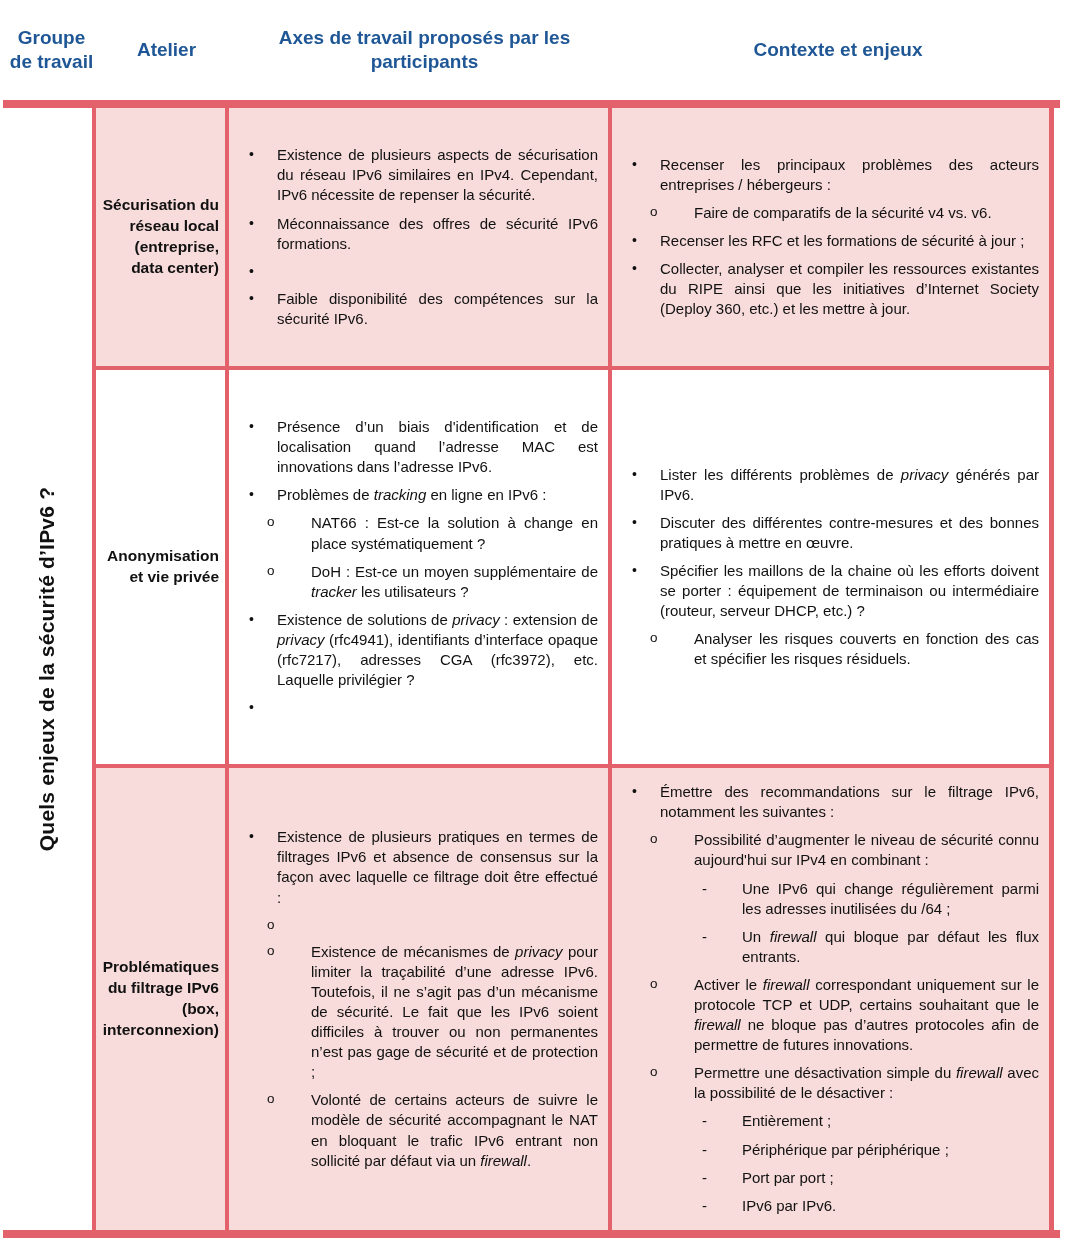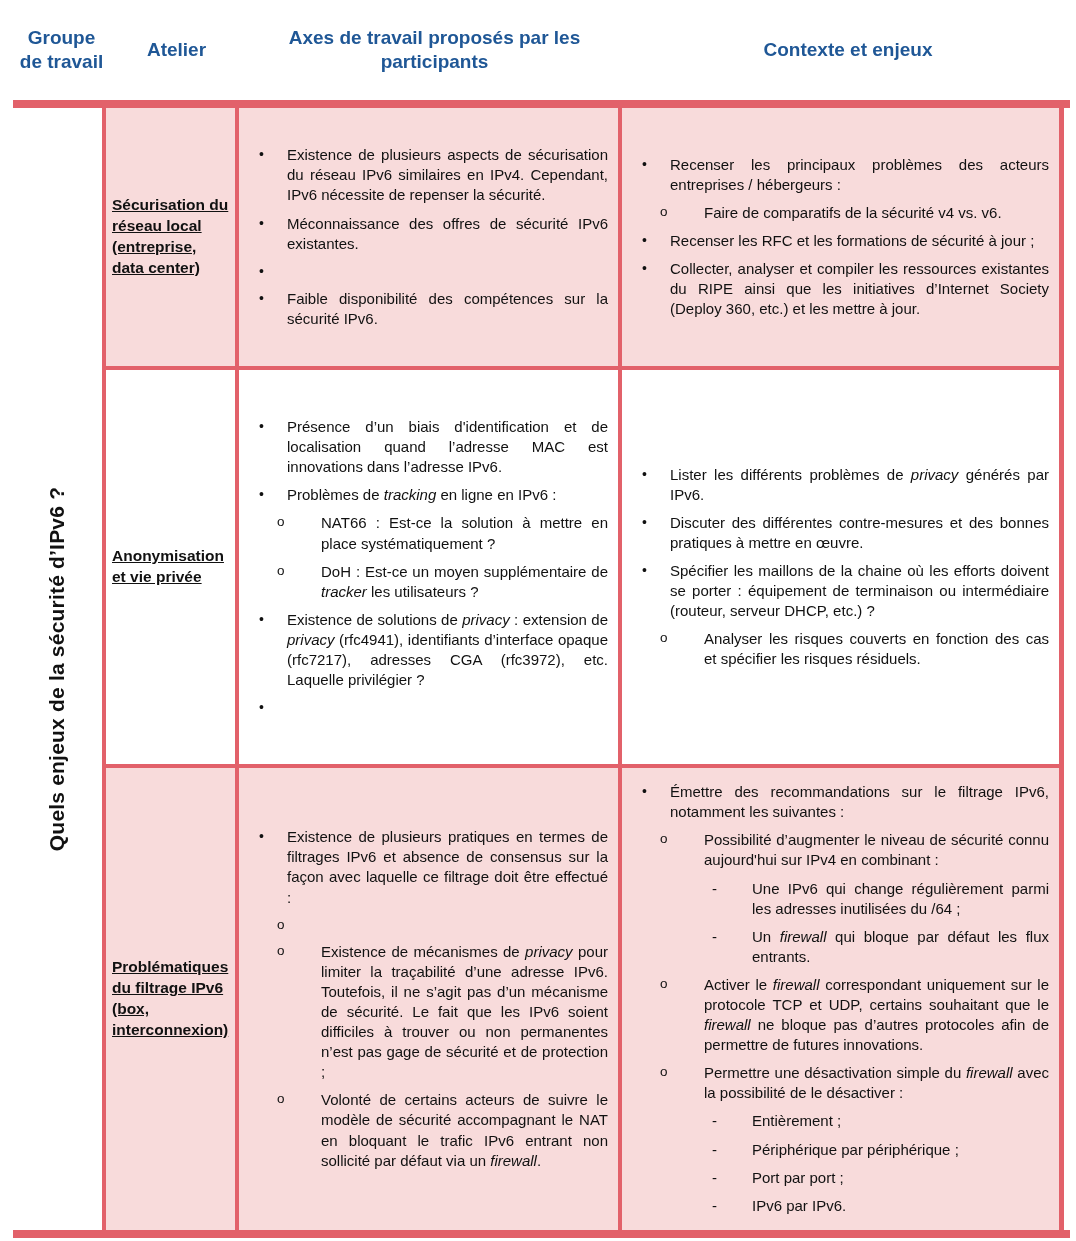--- a/index.html
+++ b/index.html
@@ -3,21 +3,21 @@
 <meta charset="utf-8">
 <style>
   html,body{margin:0;padding:0;background:#ffffff;}
   body{
     width:1076px;height:1241px;
     font-family:"Liberation Sans","DejaVu Sans",sans-serif;
     color:#111111;
     -webkit-font-smoothing:antialiased;
   }
   .page{position:relative;width:1076px;height:1241px;overflow:hidden;}
-  .tbl{position:absolute;left:13px;top:0;width:1057px;}
+  .tbl{position:absolute;left:3px;top:0;width:1057px;}
 
   
   .header-row{
     display:grid;
     grid-template-columns:97px 133px 383px 444px;
     height:100px;align-items:center;
   }
   .hcell{
     text-align:center;font-weight:bold;font-size:19px;line-height:1.25;
     color:#1F5796;padding:0 4px;box-sizing:border-box;
@@ -43,23 +43,22 @@
     gap:4px;
     border-right:5px solid #E2616A;
     flex:0 0 auto;
   }
   .cell{box-sizing:border-box;overflow:hidden;}
   .shaded{background:#F8DBDB;}
   .plain{background:#ffffff;}
 
   .atelier{
     display:flex;align-items:center;justify-content:center;
-    text-align:left;font-weight:bold;font-size:15.5px;line-height:1.35;
+    text-align:right;font-weight:bold;font-size:15.5px;line-height:1.35;
     padding:14px 6px;
-    text-decoration:underline;
   }
   .listcell{
     display:flex;flex-direction:column;justify-content:center;
     padding:8px 10px;font-size:15px;line-height:1.34;
   }
 
   
   .li{display:flex;margin:4px 0;}
   .li .txt{flex:1 1 auto;text-align:justify;}
   .li .marker{flex:0 0 auto;}
@@ -94,21 +93,21 @@
       <div class="grid">
 
         <div class="cell shaded atelier">Sécurisation du réseau local (entreprise, data center)</div>
         <div class="cell shaded listcell">
             <div class="li lvl1">
               <span class="marker">•</span>
               <div class="txt">Existence de plusieurs aspects de sécurisation du réseau IPv6 similaires en IPv4. Cependant, IPv6 nécessite de repenser la sécurité.</div>
             </div>
             <div class="li lvl1">
               <span class="marker">•</span>
-              <div class="txt">Méconnaissance des offres de sécurité IPv6 existantes.</div>
+              <div class="txt">Méconnaissance des offres de sécurité IPv6 formations.</div>
             </div>
             <div class="li lvl1">
               <span class="marker">•</span>
             </div>
             <div class="li lvl1">
               <span class="marker">•</span>
               <div class="txt">Faible disponibilité des compétences sur la sécurité IPv6.</div>
             </div>
           </div>
         <div class="cell shaded listcell">
@@ -135,21 +134,21 @@
             <div class="li lvl1">
               <span class="marker">•</span>
               <div class="txt">Présence d’un biais d'identification et de localisation quand l’adresse MAC est innovations dans l’adresse IPv6.</div>
             </div>
             <div class="li lvl1">
               <span class="marker">•</span>
               <div class="txt">Problèmes de <i>tracking</i> en ligne en IPv6 :</div>
             </div>
             <div class="li lvl2">
               <span class="marker">o</span>
-              <div class="txt">NAT66 : Est-ce la solution à mettre en place systématiquement ?</div>
+              <div class="txt">NAT66 : Est-ce la solution à change en place systématiquement ?</div>
             </div>
             <div class="li lvl2">
               <span class="marker">o</span>
               <div class="txt">DoH : Est-ce un moyen supplémentaire de <i>tracker</i> les utilisateurs ?</div>
             </div>
             <div class="li lvl1">
               <span class="marker">•</span>
               <div class="txt">Existence de solutions de <i>privacy</i> : extension de <i>privacy</i> (rfc4941), identifiants d’interface opaque (rfc7217), adresses CGA (rfc3972), etc. Laquelle privilégier ?</div>
             </div>
             <div class="li lvl1">

